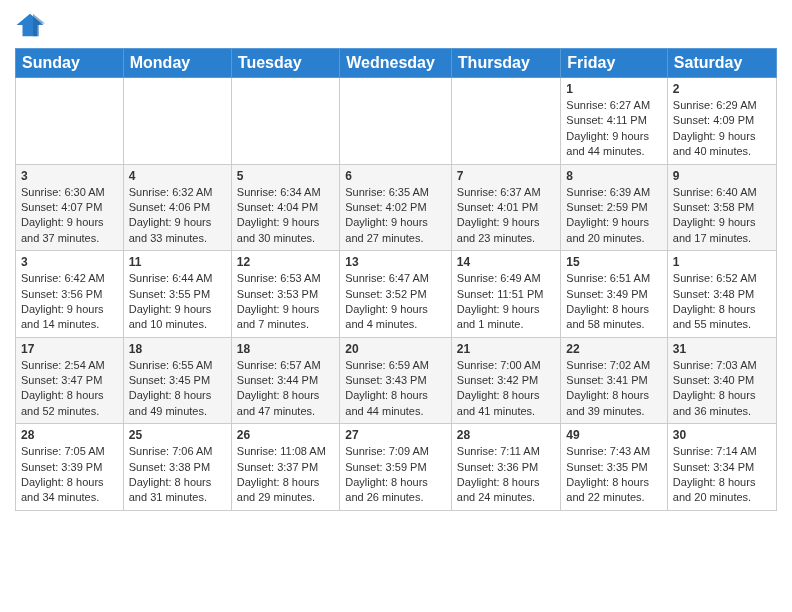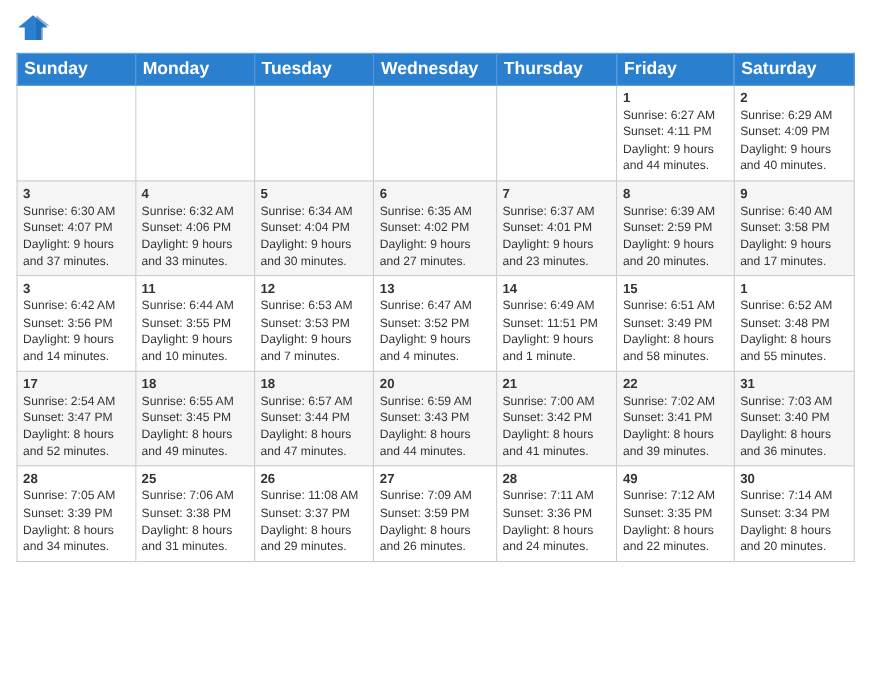--- a/index.html
+++ b/index.html
@@ -302,21 +302,21 @@
 Daylight: 8 hours and 26 minutes.</div>
           </td>
           <td>
             <span class="day-number">28</span>
             <div class="day-info">Sunrise: 7:11 AM
 Sunset: 3:36 PM
 Daylight: 8 hours and 24 minutes.</div>
           </td>
           <td>
             <span class="day-number">49</span>
-            <div class="day-info">Sunrise: 7:12 AM
+            <div class="day-info">Sunrise: 7:43 AM
 Sunset: 3:35 PM
 Daylight: 8 hours and 22 minutes.</div>
           </td>
           <td>
             <span class="day-number">30</span>
             <div class="day-info">Sunrise: 7:14 AM
 Sunset: 3:34 PM
 Daylight: 8 hours and 20 minutes.</div>
           </td>
         </tr>

